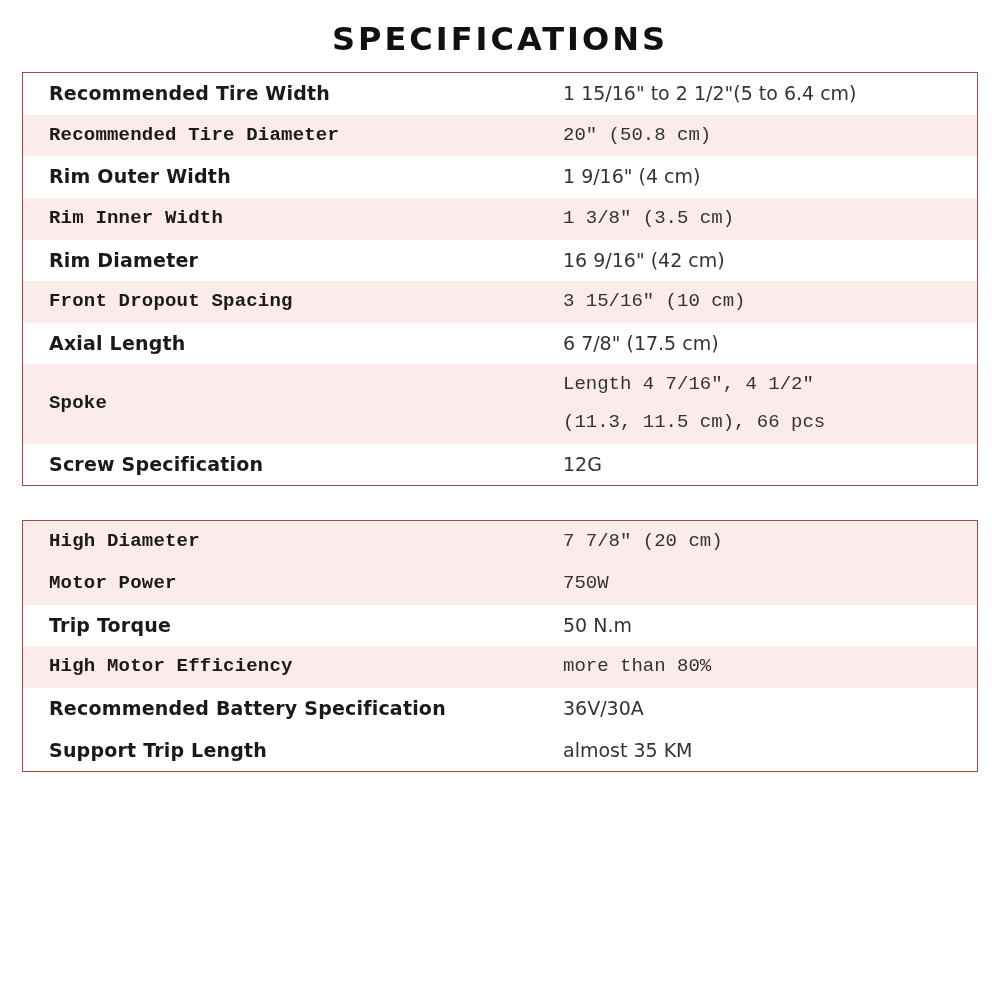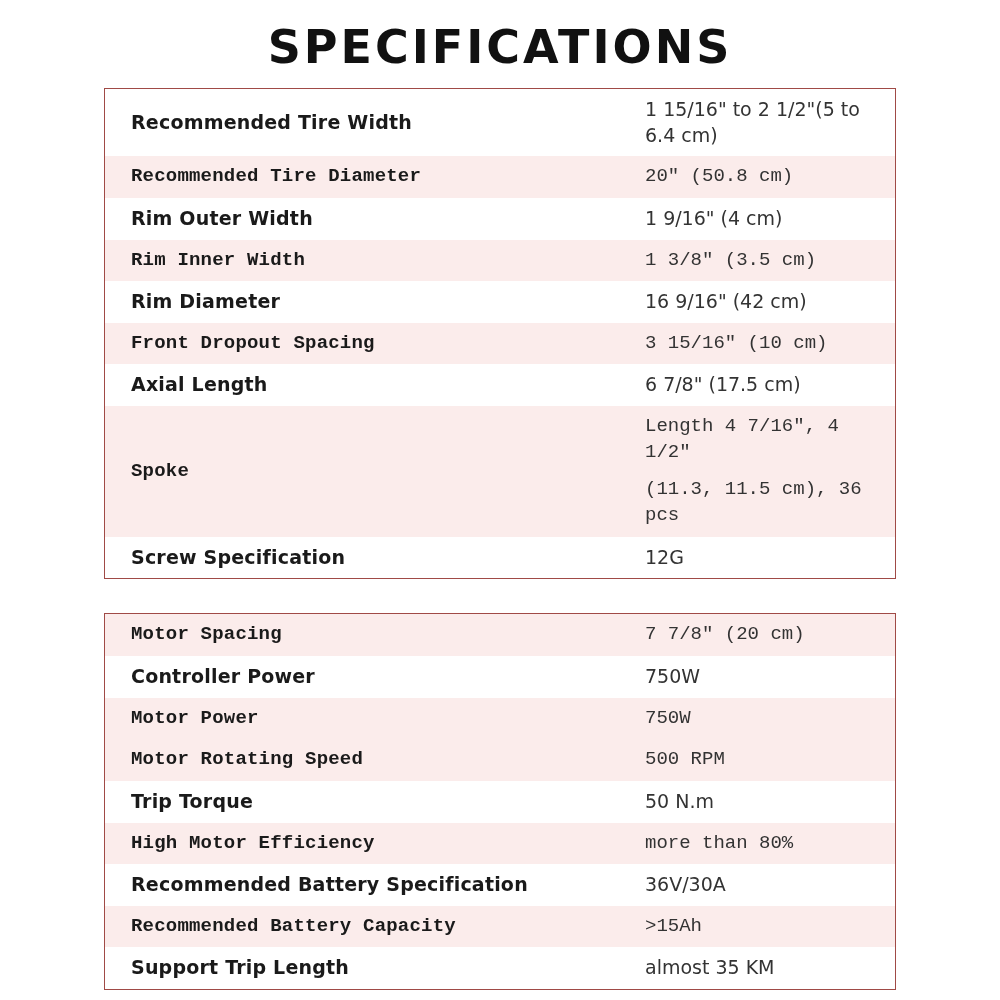--- a/index.html
+++ b/index.html
@@ -16,31 +16,31 @@
   }
   .page {
     width: 1000px;
     height: 1000px;
     box-sizing: border-box;
     padding: 0 22px;
     position: relative;
   }
   .title {
     text-align: center;
-    font-size: 46px;
+    font-size: 32px;
     font-weight: bold;
     letter-spacing: 3px;
     margin: 20px 0 14px 0;
     color: #111111;
     font-family: "DejaVu Sans", sans-serif;
   }
   .spec-table {
     border: 1.5px solid #a04a46;
     border-collapse: collapse;
-    width: 792px;
+    width: 956px;
     margin: 0 auto;
     table-layout: fixed;
   }
   .spec-table tr.alt {
     background: #fbeceb;
     font-family: Liberation Mono, monospace;
   }
   .spec-table tr.plain {
     background: #ffffff;
   }
@@ -106,67 +106,55 @@
           <tr class="alt">
             <td class="label">Front Dropout Spacing</td>
             <td class="value"><span>3 15/16" (10 cm)</span></td>
           </tr>
           <tr class="plain">
             <td class="label">Axial Length</td>
             <td class="value"><span>6 7/8" (17.5 cm)</span></td>
           </tr>
           <tr class="alt">
             <td class="label">Spoke</td>
-            <td class="value"><span>Length 4 7/16", 4 1/2"</span><span class="line2">(11.3, 11.5 cm), 36 pcs</span></td>
+            <td class="value"><span>Length 4 7/16", 4 1/2"</span><span class="line2">(11.3, 11.5 cm), 66 pcs</span></td>
           </tr>
           <tr class="plain">
             <td class="label">Screw Specification</td>
             <td class="value"><span>12G</span></td>
           </tr>
         </tbody>
     </table>
   </div>
 
   <div class="gap"></div>
 
   <div class="table-wrap">
     <table class="spec-table">
       <tbody id="table-1-body">
           <tr class="alt">
-            <td class="label">Motor Spacing</td>
+            <td class="label">High Diameter</td>
             <td class="value"><span>7 7/8" (20 cm)</span></td>
-          </tr>
-          <tr class="plain">
-            <td class="label">Controller Power</td>
-            <td class="value"><span>750W</span></td>
           </tr>
           <tr class="alt">
             <td class="label">Motor Power</td>
             <td class="value"><span>750W</span></td>
-          </tr>
-          <tr class="alt">
-            <td class="label">Motor Rotating Speed</td>
-            <td class="value"><span>500 RPM</span></td>
           </tr>
           <tr class="plain">
             <td class="label">Trip Torque</td>
             <td class="value"><span>50 N.m</span></td>
           </tr>
           <tr class="alt">
             <td class="label">High Motor Efficiency</td>
             <td class="value"><span>more than 80%</span></td>
           </tr>
           <tr class="plain">
             <td class="label">Recommended Battery Specification</td>
             <td class="value"><span>36V/30A</span></td>
           </tr>
-          <tr class="alt">
-            <td class="label">Recommended Battery Capacity</td>
-            <td class="value"><span>&gt;15Ah</span></td>
-          </tr>
           <tr class="plain">
             <td class="label">Support Trip Length</td>
             <td class="value"><span>almost 35 KM</span></td>
           </tr>
         </tbody>
     </table>
   </div>
 
 </div>
 

